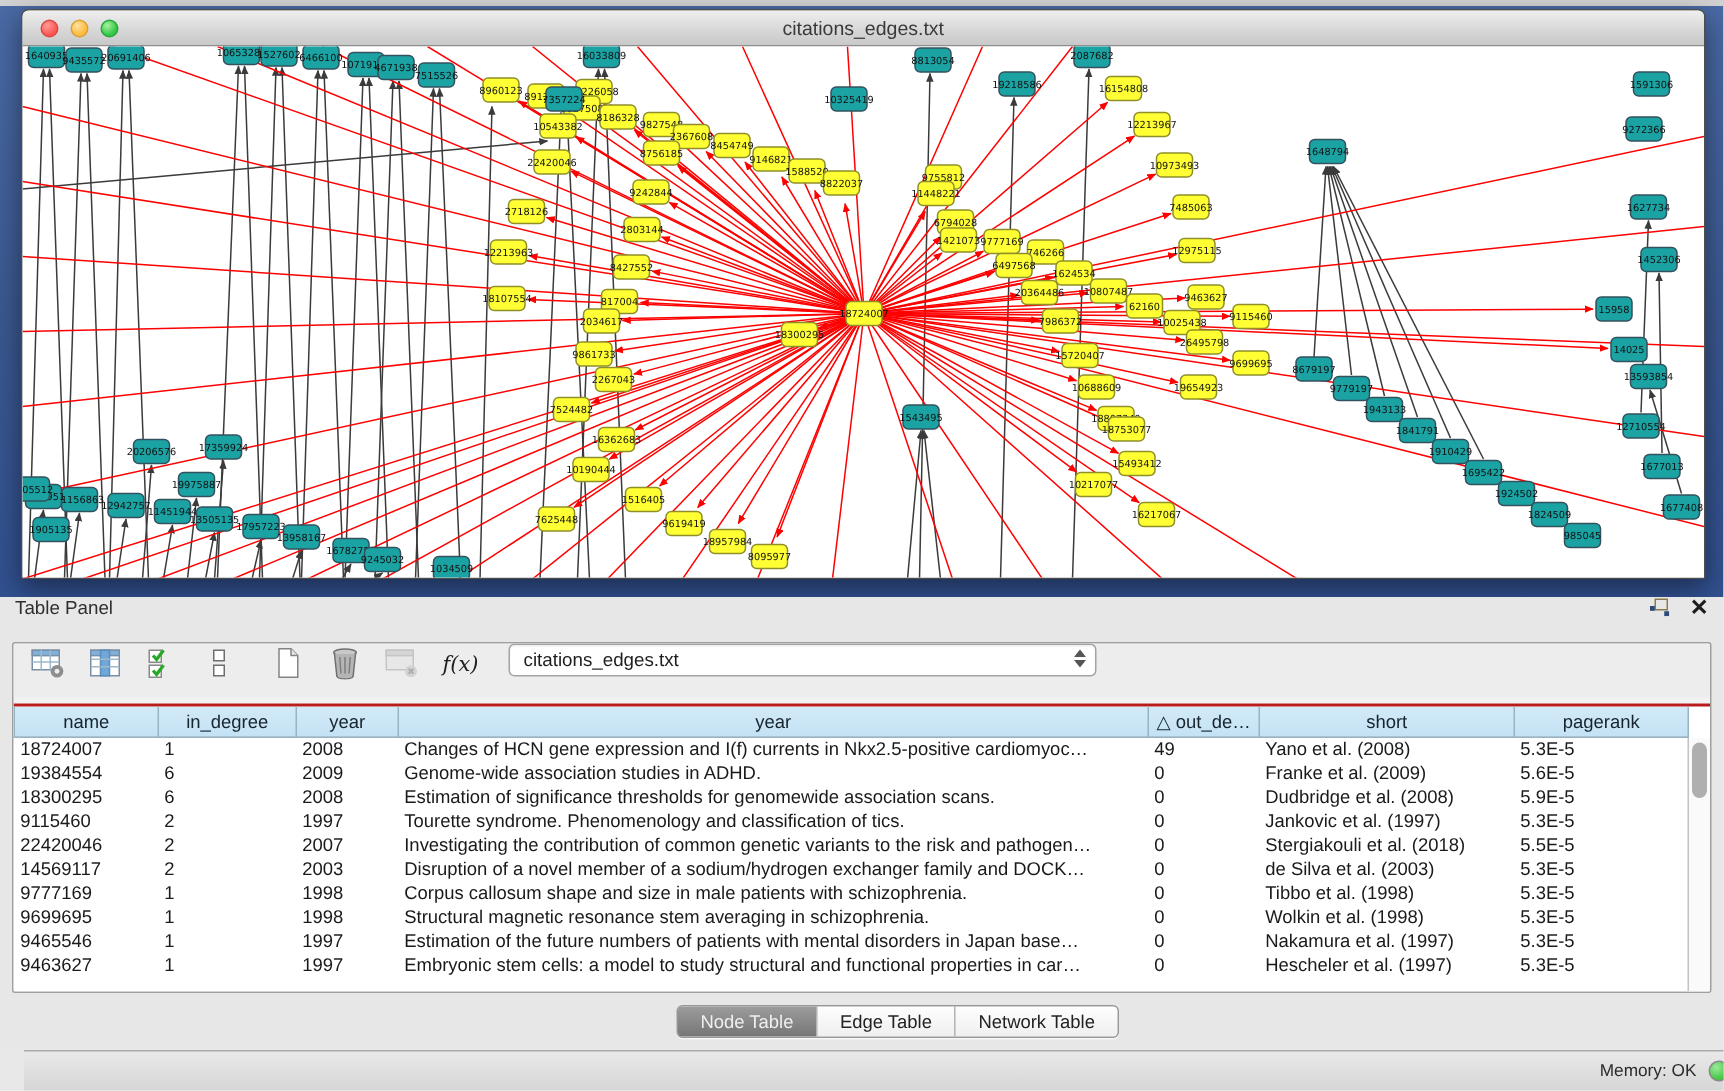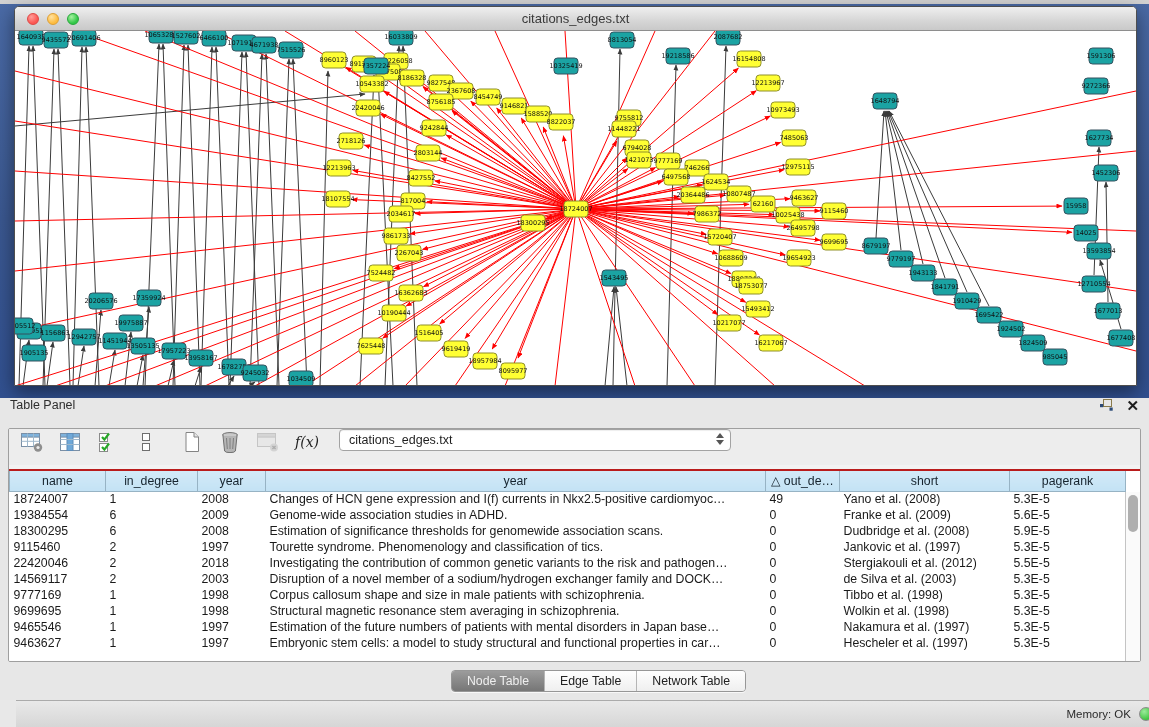--- a/index.html
+++ b/index.html
@@ -856,24 +856,24 @@
               <td>2</td>
               <td>1997</td>
               <td>Tourette syndrome. Phenomenology and classification of tics.</td>
               <td>0</td>
               <td>Jankovic et al. (1997)</td>
               <td>5.3E-5</td>
             </tr>
             <tr>
               <td>22420046</td>
               <td>2</td>
-              <td>2018</td>
+              <td>2007</td>
               <td>Investigating the contribution of common genetic variants to the risk and pathogen…</td>
               <td>0</td>
-              <td>Stergiakouli et al. (2012)</td>
+              <td>Stergiakouli et al. (2018)</td>
               <td>5.5E-5</td>
             </tr>
             <tr>
               <td>14569117</td>
               <td>2</td>
               <td>2003</td>
               <td>Disruption of a novel member of a sodium/hydrogen exchanger family and DOCK…</td>
               <td>0</td>
               <td>de Silva et al. (2003)</td>
               <td>5.3E-5</td>

